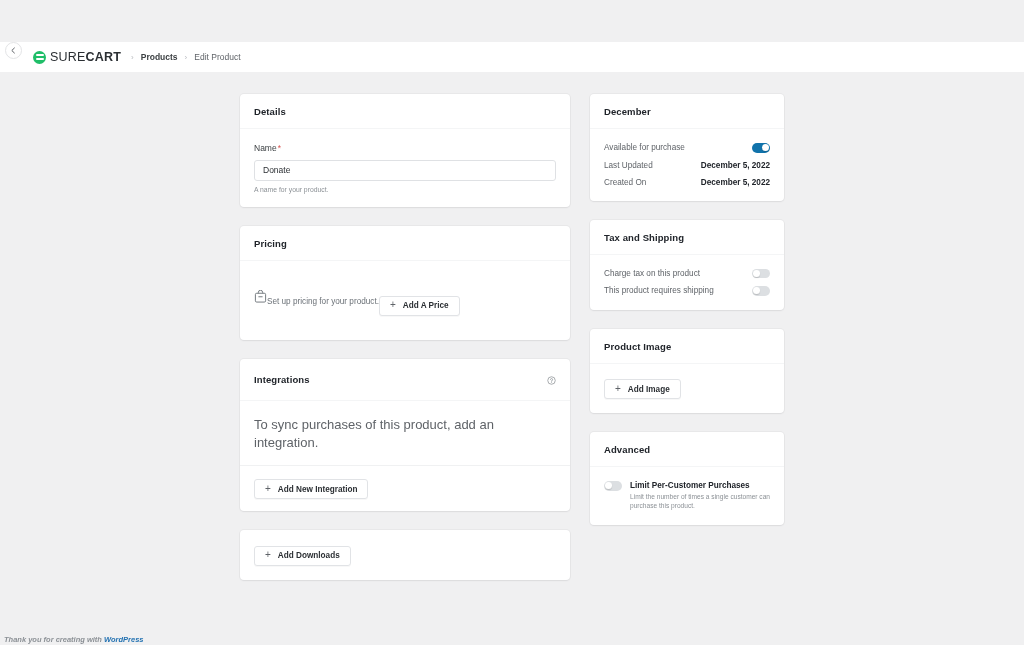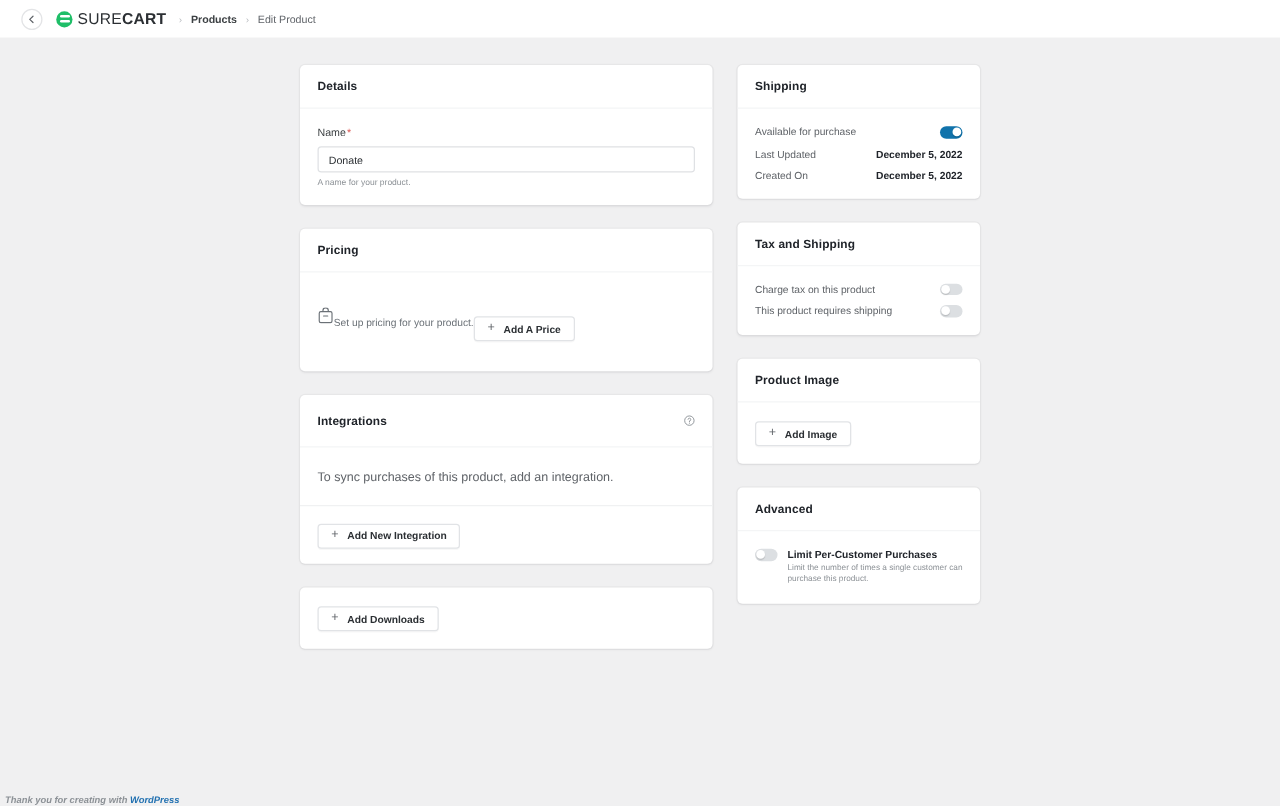--- a/index.html
+++ b/index.html
@@ -9,23 +9,23 @@
     font-family: "Liberation Sans", sans-serif;
     -webkit-font-smoothing: antialiased;
     overflow: hidden;
   }
 
   
   .topbar {
     height: 30px;
     background: #ffffff;
     display: flex;
-    align-items: center;
-    padding: 0 0 0 16px;
+    padding: 0 0 0 4px;
     position: relative;
+    margin-top: 42px;
   }
   .back-btn {
     width: 17px; height: 17px;
     border-radius: 50%;
     background: #ffffff;
     border: 1px solid #e3e4e6;
     display: flex; align-items: center; justify-content: center;
     margin-left: 1px;
     flex: none;
     cursor: pointer;
@@ -173,21 +173,21 @@
   }
   .btn .plus {
     font-size: 10px;
     font-weight: 400;
     color: #5f6368;
     line-height: 1;
     margin-top: -1px;
   }
 
   .body-text {
-    font-size: 10px;
+    font-size: 13px;
     color: #5f6368;
     margin-top: 20px;
   }
   .section-split {
     border-top: 1px solid #f0f1f2;
     padding: 12px 14px;
   }
 
   
   .row {
@@ -339,21 +339,21 @@
         </button>
       </div>
     </section>
 
   </div>
 
   <div class="col-side">
 
     <section class="card">
       <div class="card-head">
-        <span class="card-title">Shipping</span>
+        <span class="card-title">December</span>
       </div>
       <div class="card-body">
         <div class="row">
           <span class="row-label">Available for purchase</span>
           <span class="toggle on">
               <span class="knob"></span>
             </span>
         </div>
         <div class="row">
           <span class="row-label">Last Updated</span>

